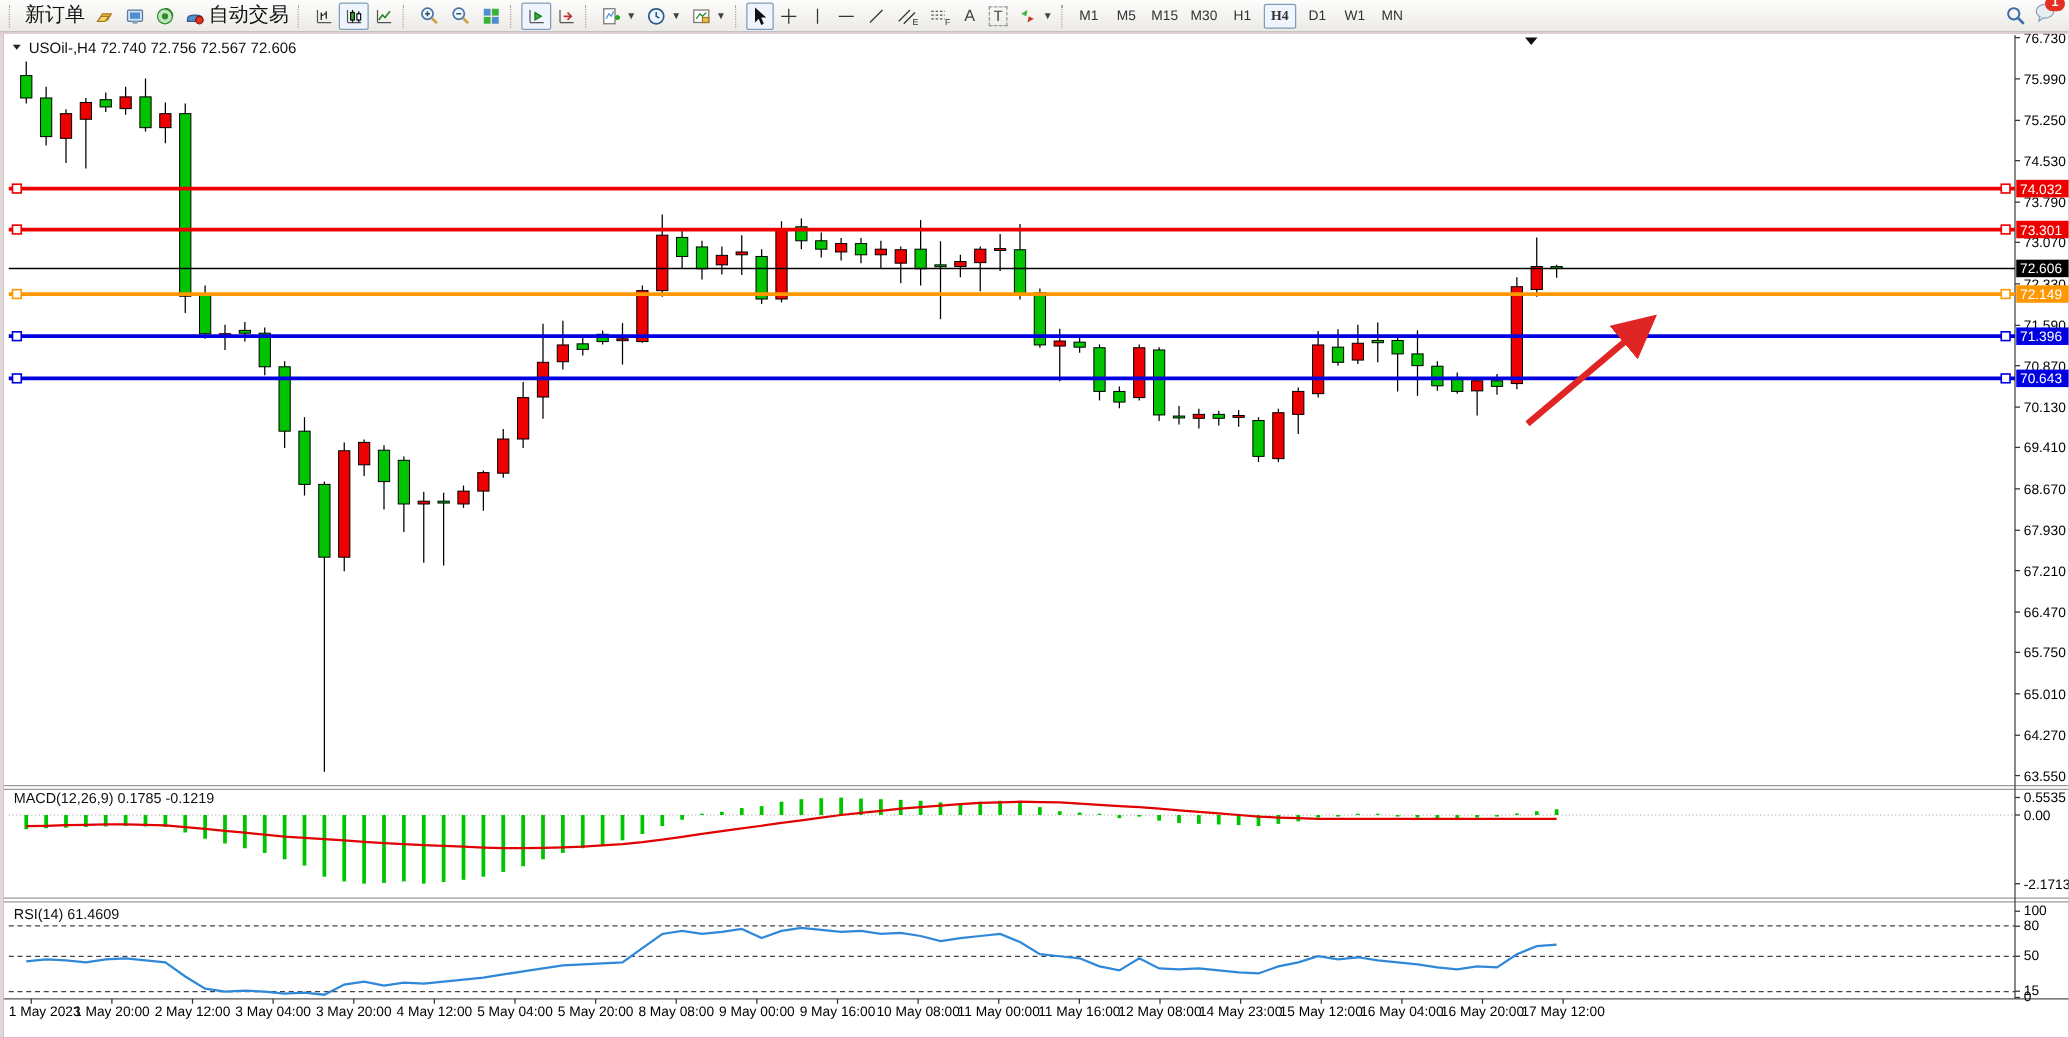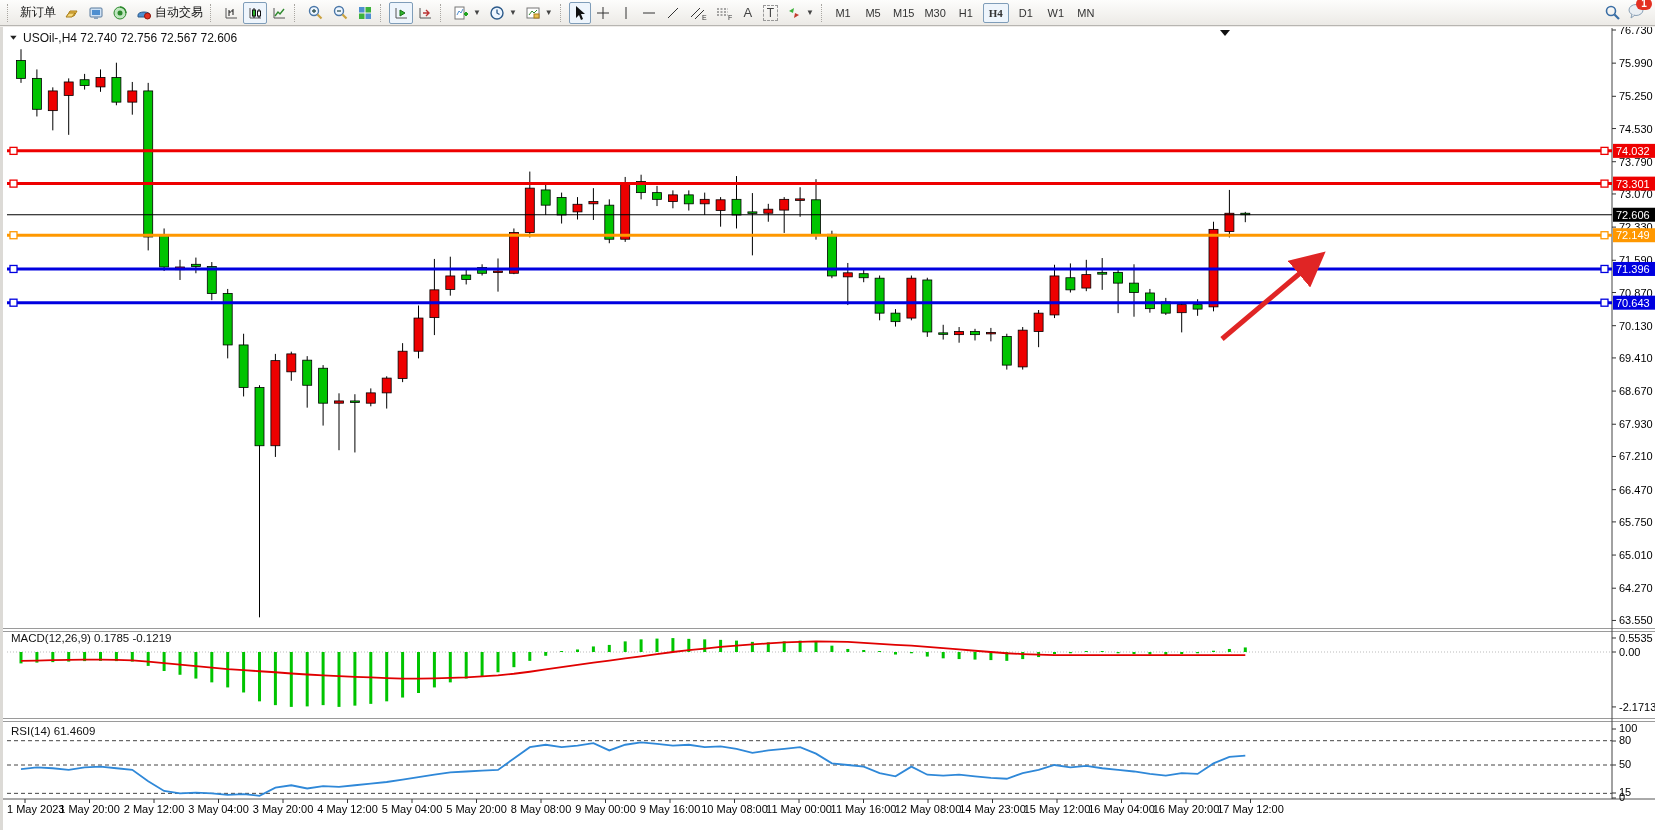--- a/index.html
+++ b/index.html
@@ -7,21 +7,21 @@
   
   .toolbar{position:absolute;top:0;left:0;width:1655px;height:26px;
     background:linear-gradient(#fdfdfc,#eceae6);border-bottom:1px solid #b7b5b1;
     display:flex;align-items:center;box-sizing:border-box;padding:0 4px;}
   .tb-grip{width:3px;height:18px;border-left:1px dotted #a9a6a1;margin:0 5px 0 3px;}
   .tb-btn{height:22px;min-width:22px;display:flex;align-items:center;justify-content:center;
     border:1px solid transparent;border-radius:2px;padding:0 3px;gap:3px;cursor:default;
     font-size:12px;color:#222;box-sizing:border-box;}
   .tb-btn.active{border-color:#7f9db9;background:#eef5fc;}
   .tb-btn .caret{font-size:8px;color:#444;margin-left:1px;}
-  .tb-label{font-size:12px;color:#111;white-space:nowrap;text-align:center;}
+  .tb-label{font-size:16px;color:#111;white-space:nowrap;text-align:center;}
   .tf-btn{height:20px;min-width:26px;display:flex;align-items:center;justify-content:center;
     font-size:11px;color:#333;border:1px solid transparent;border-radius:2px;padding:0 2px;box-sizing:border-box;}
   .tf-btn.active{border-color:#7f9db9;background:#eef5fc;font-weight:bold;font-family:Liberation Serif, serif;}
   .tb-right{margin-left:auto;display:flex;align-items:center;gap:6px;padding-right:6px;}
   .badge{position:absolute;top:-5px;right:-7px;background:#e33022;color:#fff;border-radius:8px;
     font-size:10px;line-height:12px;min-width:12px;text-align:center;padding:0 2px;font-weight:bold;}
   .chat-wrap{position:relative;}
   
   .chart-window{position:absolute;top:27px;left:0;width:1655px;height:803px;background:#ec4899;
     border-left:3px solid #dcdad6;box-sizing:border-box;}

